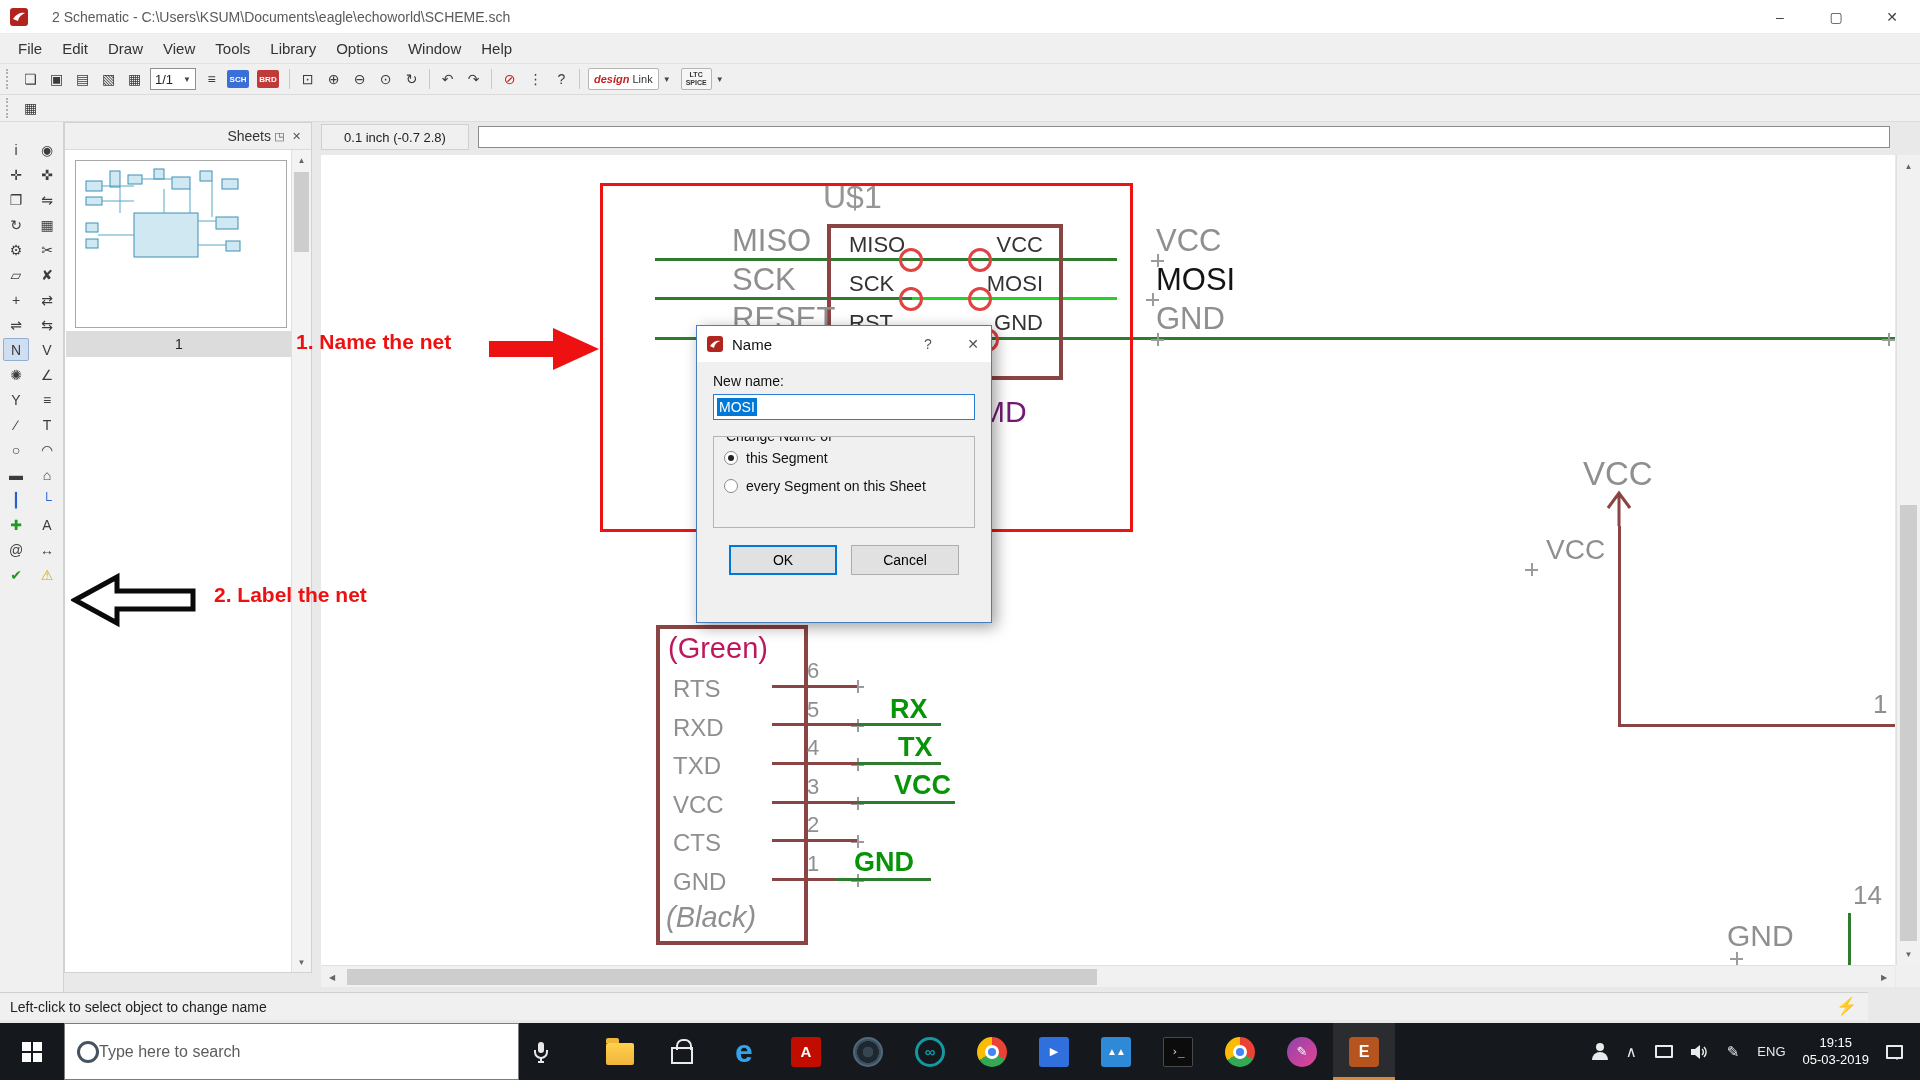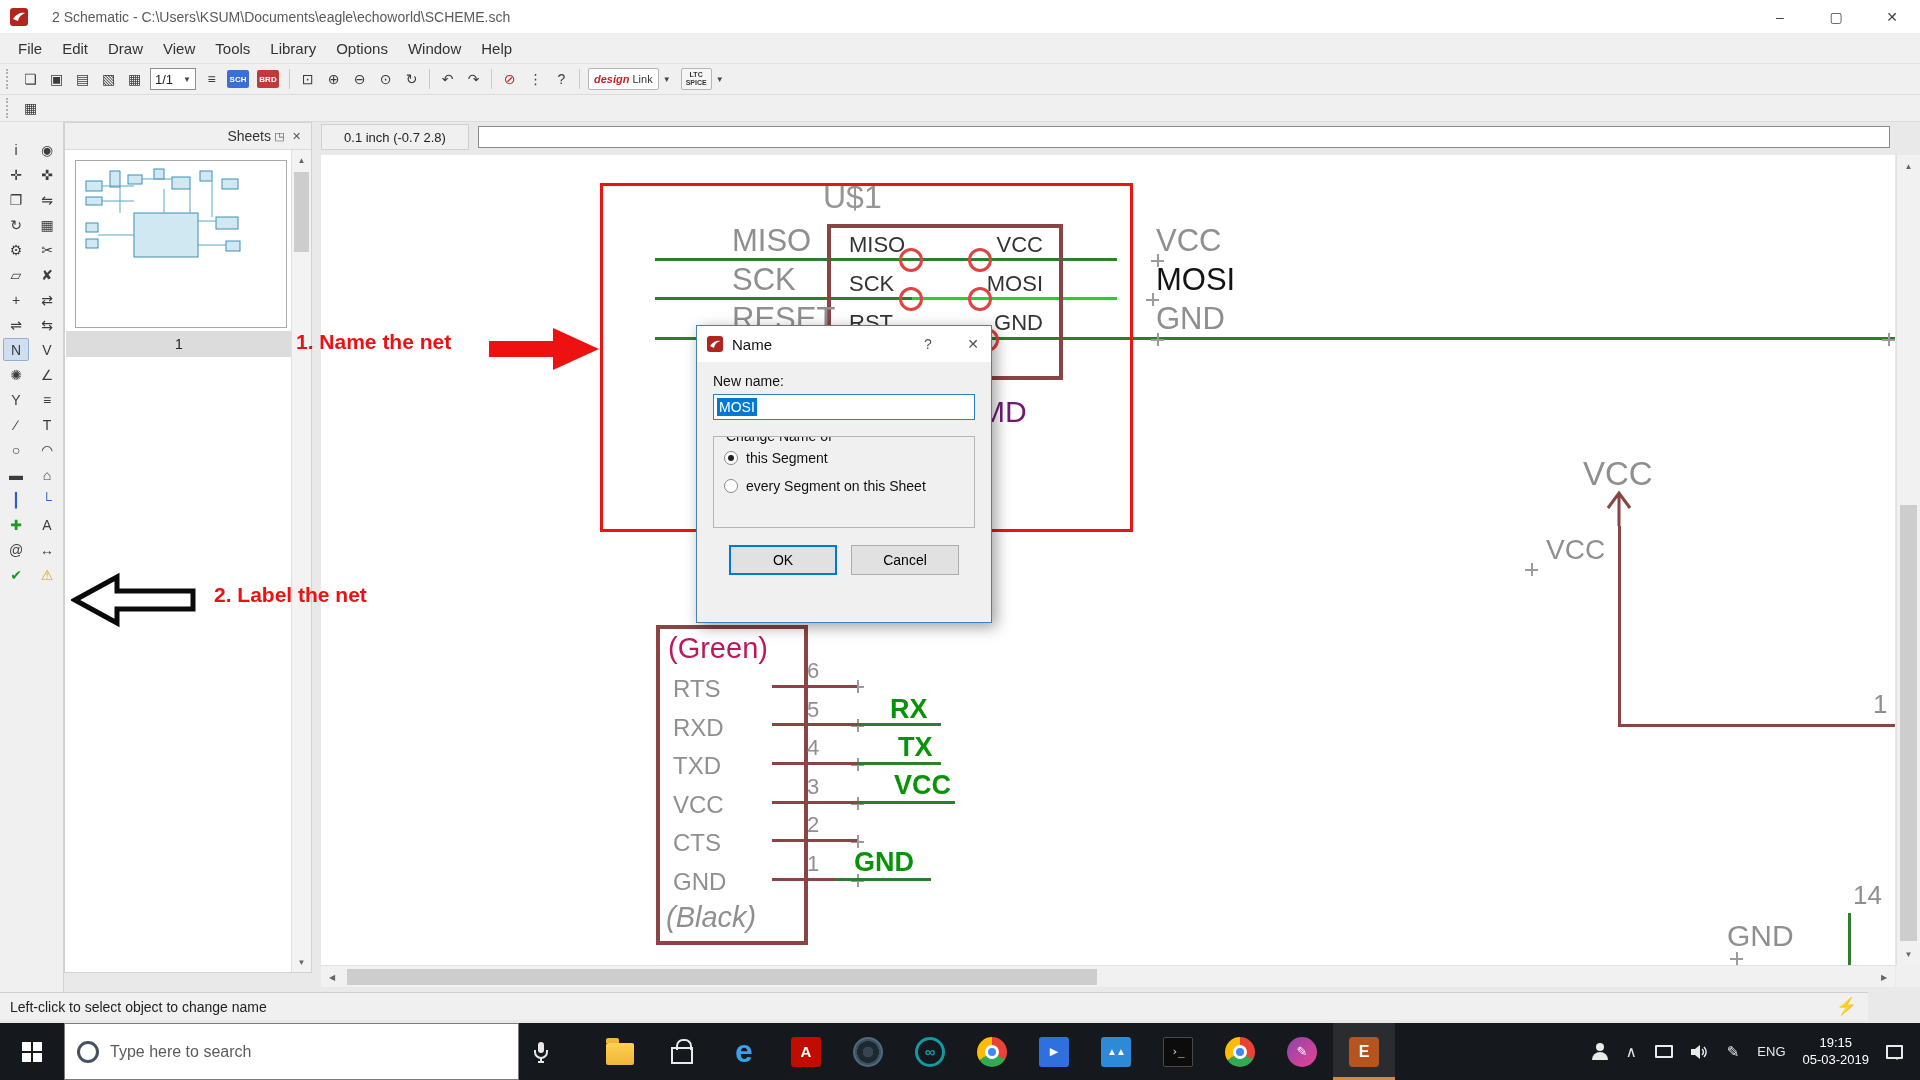--- a/index.html
+++ b/index.html
@@ -130,21 +130,21 @@
 
   
   .statusbar { position:absolute; left:0; top:992px; width:1868px; height:28px; background:#f0f0f0; border-top:1px solid #cfcfcf; display:flex; align-items:center; padding:0 10px; font-size:14px; color:#222; }
   .flash { margin-left:auto; color:#9ab50a; font-size:17px; }
 
   
   .taskbar { position:absolute; left:0; top:1023px; width:1920px; height:57px; background:#15181c; display:flex; align-items:stretch; z-index:70; }
   .start { width:64px; display:flex; align-items:center; justify-content:center; }
   .winlogo { width:20px; height:20px; display:grid; grid-template-columns:9px 9px; grid-template-rows:9px 9px; gap:2px; }
   .winlogo span { background:#fdfdfd; }
-  .searchbox { width:455px; background:#fff; border:1px solid #7c7c7c; display:flex; align-items:center; gap:11px; padding:0 12px; }
+  .searchbox { width:455px; background:#fff; border:1px solid #7c7c7c; display:flex; align-items:center; padding:0 12px; }
   .cortana { width:22px; height:22px; min-width:22px; border:3px solid #44535f; border-radius:50%; }
   .searchbox input { border:none; outline:none; flex:1; font-size:16px; color:#333; font-family:"Liberation Sans",sans-serif; }
   .searchbox input::placeholder { color:#5c5c5c; }
   .mic { width:44px; display:flex; align-items:center; justify-content:center; }
   .apps { display:flex; margin-left:26px; }
   .app { width:62px; display:flex; align-items:center; justify-content:center; }
   .app[data-active="true"] { background:rgba(255,255,255,.09); box-shadow:inset 0 -3px 0 #d8883a; }
   .app-glyph { width:30px; height:30px; display:flex; align-items:center; justify-content:center; font-size:16px; color:#fff; }
   .app[data-tone="folder"] .app-glyph { background:linear-gradient(#ffd14d,#f0b53c); border-radius:2px; width:28px; height:22px; margin-top:5px; position:relative; }
   .app[data-tone="folder"] .app-glyph::before { content:""; position:absolute; top:-5px; left:0; width:13px; height:5px; background:#f0b53c; border-radius:2px 2px 0 0; }

